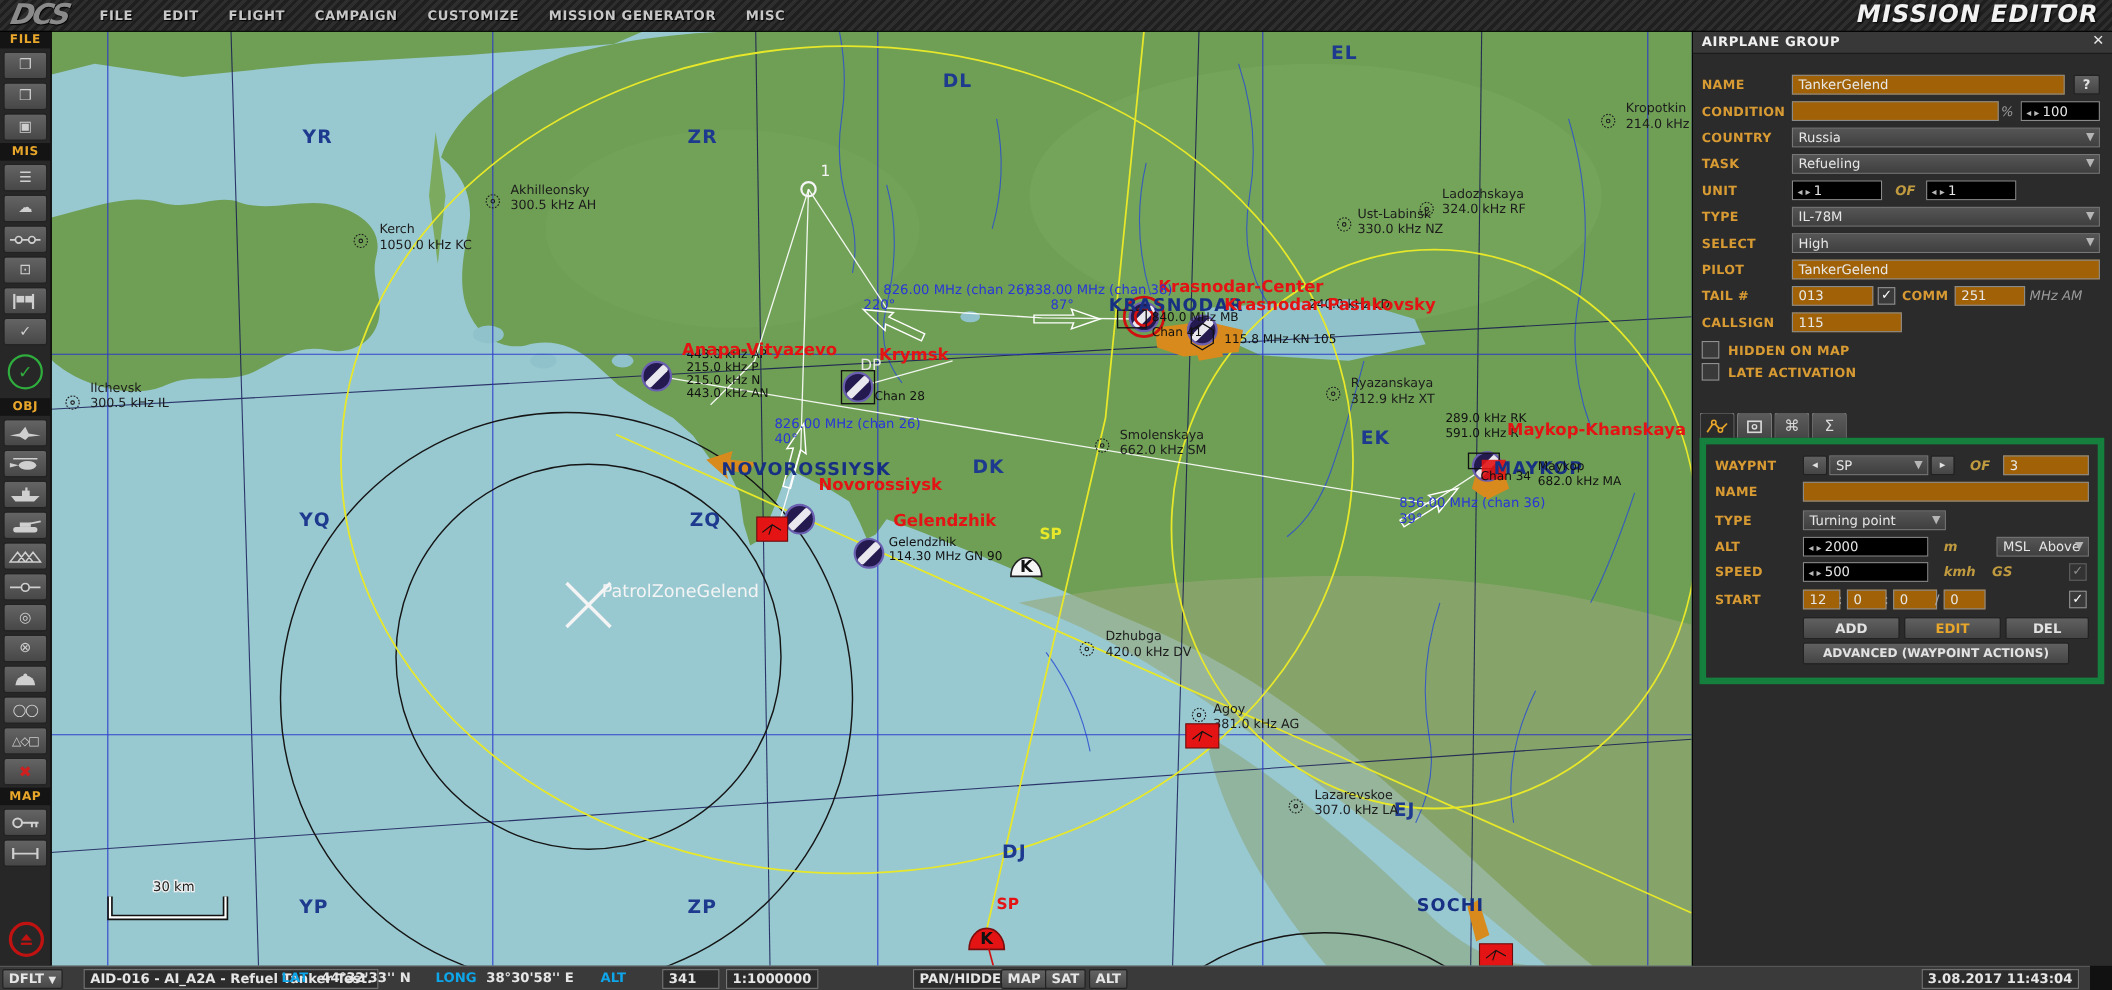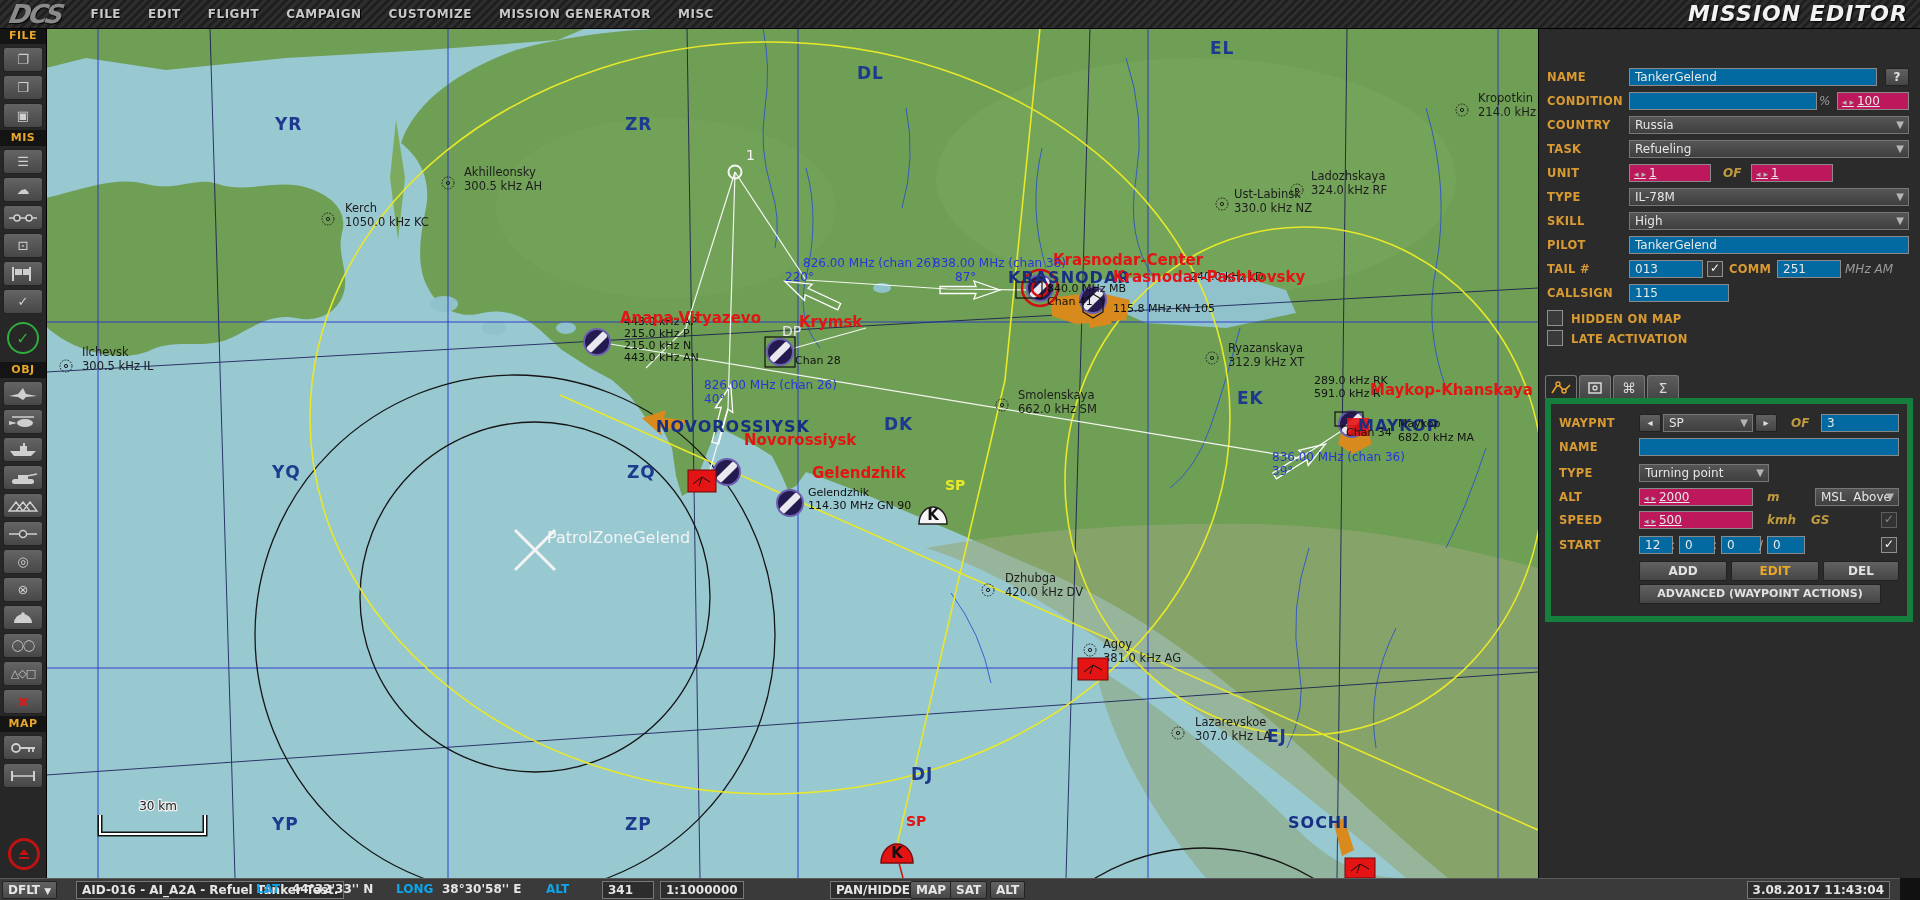--- a/index.html
+++ b/index.html
@@ -47,27 +47,27 @@
   .wht-t{font-size:16px;fill:#f4f4f4;}
 
   
   #panel{position:absolute;left:1538px;top:28px;width:382px;height:850px;background:#2b2b2b;
     border-left:1px solid #000;z-index:25;font-size:12px;color:#ddd;}
   #panel-header{position:absolute;left:0;top:0;right:0;height:20px;background:#383838;border-bottom:1px solid #191919;}
   #panel-title{position:absolute;left:8px;top:3px;font-weight:bold;color:#f0f0f0;font-size:12px;letter-spacing:.5px;}
   #panel-close{position:absolute;right:8px;top:2px;color:#e8e8e8;font-weight:bold;font-size:13px;cursor:pointer;}
   .prow{position:absolute;left:8px;right:8px;height:18px;}
   .plabel{position:absolute;left:0;top:2px;color:#d89b33;font-weight:bold;font-size:11.5px;letter-spacing:.3px;}
-  .field{position:absolute;height:16px;background:#0369a1;border:1px solid #8a8a8a;color:#e8e8e8;
+  .field{position:absolute;height:16px;background:#a16207;border:1px solid #8a8a8a;color:#e8e8e8;
     font-size:12px;line-height:16px;padding:0 5px;box-sizing:content-box;overflow:hidden;white-space:nowrap;}
   .dd{position:absolute;height:16px;background:linear-gradient(#555,#3f3f3f);border:1px solid #777;
     color:#e6e6e6;font-size:12px;line-height:16px;padding:0 5px;cursor:pointer;overflow:hidden;white-space:nowrap;}
   .dd .arr{position:absolute;right:4px;top:0;color:#b5b5b5;font-size:10px;}
-  .spin{position:absolute;height:16px;background:#be185d;border:1px solid #8a8a8a;color:#e8e8e8;
-    font-size:12px;line-height:16px;padding:0 4px;white-space:nowrap;text-decoration:underline;}
+  .spin{position:absolute;height:16px;background:#000000;border:1px solid #8a8a8a;color:#e8e8e8;
+    font-size:12px;line-height:16px;padding:0 4px;white-space:nowrap;}
   .spin .sa{color:#b9b9b9;font-size:9px;margin-right:3px;cursor:pointer;}
   .unit{color:#bf9a3f;font-style:italic;font-weight:bold;font-size:12px;position:absolute;top:2px;}
   .unit-gray{color:#9a9a9a;font-style:italic;font-size:12px;position:absolute;top:2px;}
   .cb{position:absolute;width:14px;height:14px;background:#3a3a3a;border:1px solid #909090;
     color:#fff;font-size:12px;line-height:13px;text-align:center;cursor:pointer;}
   .cb.dis{border-color:#5f5f5f;color:#8b8b8b;background:#333;}
   .btn{position:absolute;height:18px;background:linear-gradient(#616161,#454545);border:1px solid #222;
     border-radius:2px;color:#e2e2e2;font-weight:bold;font-size:12px;text-align:center;line-height:18px;cursor:pointer;}
   #wp-tabs{position:absolute;left:6px;top:347px;height:24px;display:flex;gap:2px;}
   .wtab{width:30px;height:23px;background:linear-gradient(#5c5c5c,#454545);border:1px solid #777;
@@ -521,20 +521,24 @@
 
       <g>
         <path d="M54,787 L54,806 L159,806 L159,787" stroke="#111" stroke-width="5" fill="none"></path>
         <path d="M54,787 L54,806 L159,806 L159,787" stroke="#fff" stroke-width="2" fill="none"></path>
         <text x="112" y="782" text-anchor="middle" style="font-size:12px;fill:#222;paint-order:stroke;stroke:#efefef;stroke-width:2.5">30 km</text>
       </g>
     </svg>
   </div>
 
   <div id="panel">
+    <div id="panel-header">
+      <span id="panel-title">AIRPLANE GROUP</span>
+      <span id="panel-close">✕</span>
+    </div>
 
     <div class="prow" style="top:40px">
       <span class="plabel">NAME</span>
       <div class="field" style="left:82px;right:36px">TankerGelend</div>
       <div class="btn" style="right:4px;width:22px;height:16px;line-height:16px">?</div>
     </div>
     <div class="prow" style="top:64px">
       <span class="plabel">CONDITION</span>
       <div class="field" style="left:82px;width:176px"></div>
       <div class="unit-gray" style="left:272px">%</div>
@@ -552,21 +556,21 @@
       <span class="plabel">UNIT</span>
       <div class="spin" style="left:82px;width:72px"><span class="sa">◂ ▸</span><span>1</span></div>
       <div class="unit" style="left:176px">OF</div>
       <div class="spin" style="left:204px;width:72px"><span class="sa">◂ ▸</span><span>1</span></div>
     </div>
     <div class="prow" style="top:160px">
       <span class="plabel">TYPE</span>
       <div class="dd" style="left:82px;right:4px"><span>IL-78M</span><span class="arr">▼</span></div>
     </div>
     <div class="prow" style="top:184px">
-      <span class="plabel">SKILL</span>
+      <span class="plabel">SELECT</span>
       <div class="dd" style="left:82px;right:4px"><span>High</span><span class="arr">▼</span></div>
     </div>
     <div class="prow" style="top:208px">
       <span class="plabel">PILOT</span>
       <div class="field" style="left:82px;right:4px">TankerGelend</div>
     </div>
     <div class="prow" style="top:232px">
       <span class="plabel">TAIL #</span>
       <div class="field" style="left:82px;width:62px">013</div>
       <div class="cb" style="left:160px;top:1px">✓</div>

